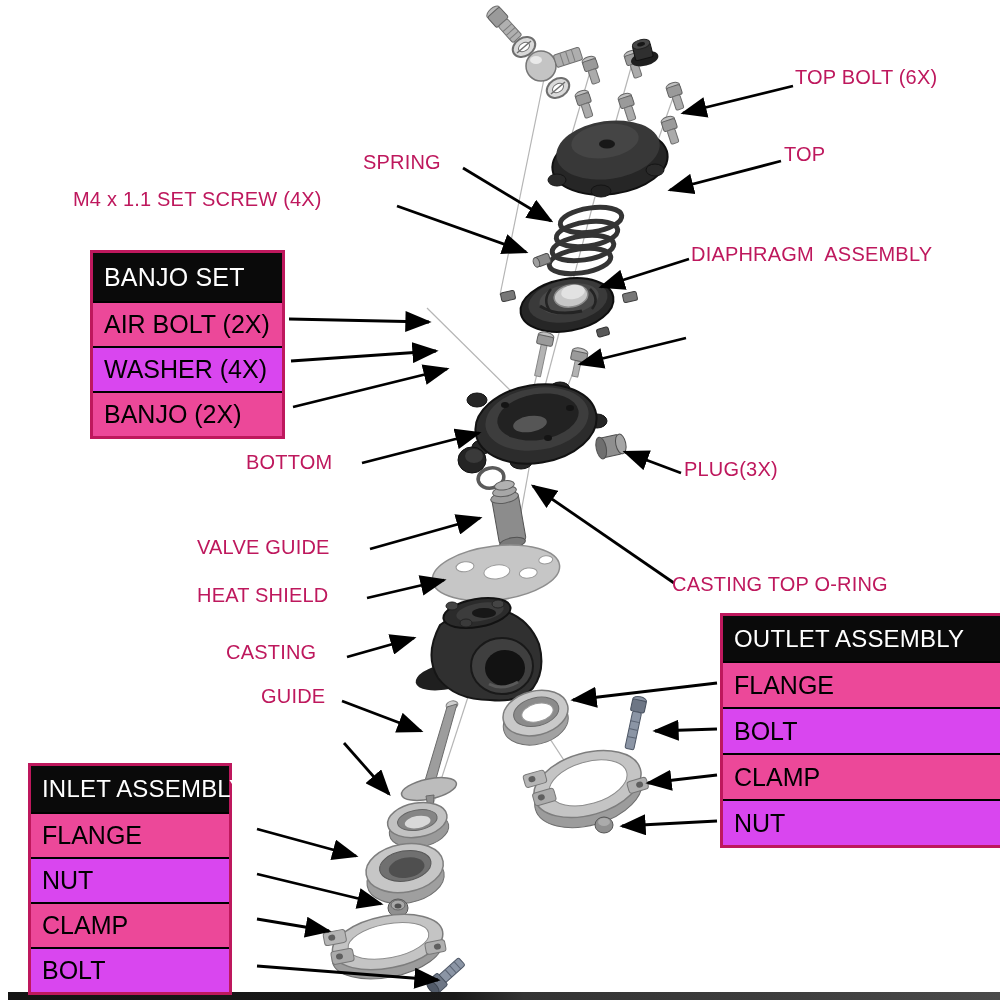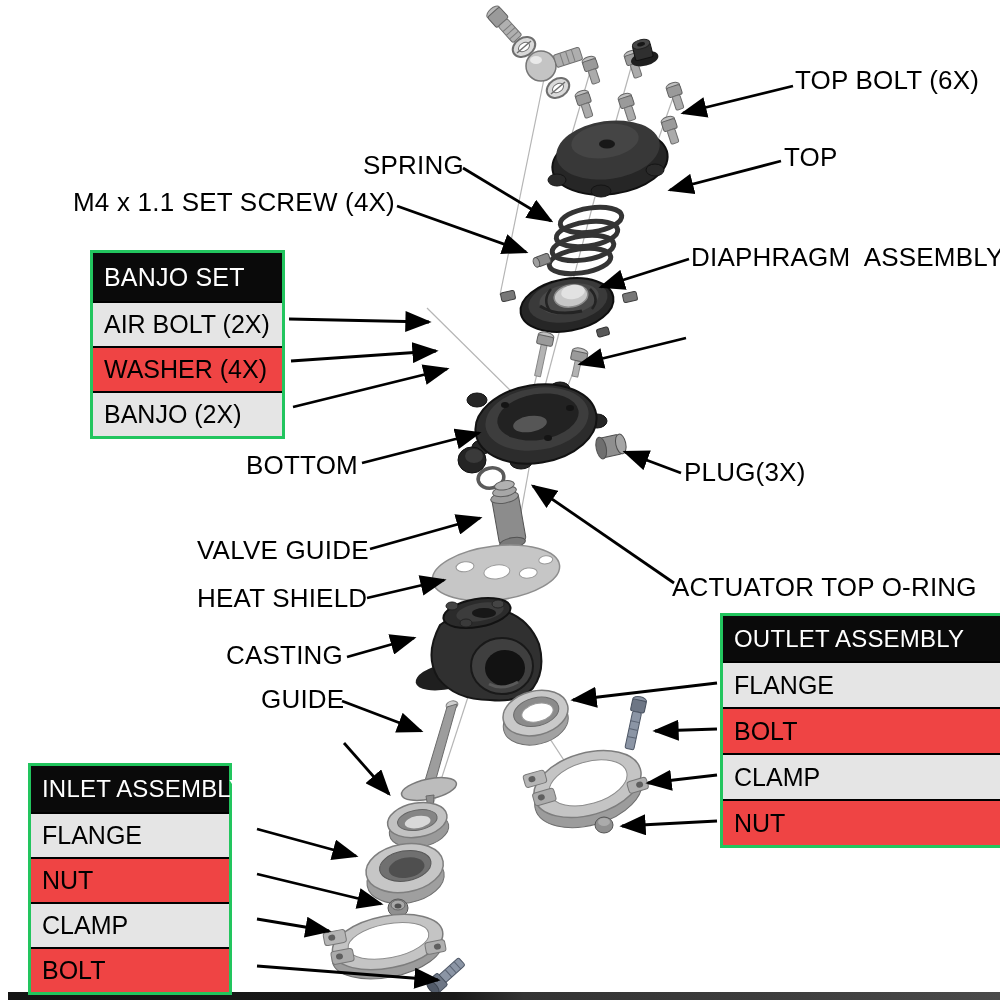--- a/index.html
+++ b/index.html
@@ -2,37 +2,37 @@
 <html><head>
 <meta charset="utf-8">
 <style>
   html,body{margin:0;padding:0;background:#fff;}
   .canvas{
     position:relative;width:1000px;height:1000px;background:#ffffff;
     font-family:"Liberation Sans", sans-serif;overflow:hidden;
   }
   svg.diagram{position:absolute;left:0;top:0;z-index:1;}
   .lbl{
-    position:absolute;z-index:3;font-size:26px;color:#000000;
+    position:absolute;z-index:3;font-size:20px;color:#be185d;
     white-space:pre;line-height:1.05;letter-spacing:0.2px;
   }
   .tbl{
-    position:absolute;z-index:3;border:3px solid #22c55e;background:#fff;
+    position:absolute;z-index:3;border:3px solid #be185d;background:#fff;
     box-sizing:border-box;
   }
   .tbl-header{
     background:#0a0a0a;color:#fff;display:flex;align-items:center;
     padding-left:11px;font-size:25px;letter-spacing:0.2px;white-space:nowrap;
   }
   .tbl-row{
     display:flex;align-items:center;padding-left:11px;font-size:25px;
     border-top:2px solid #000;white-space:nowrap;color:#000;
   }
-  .row-gray{background:#e5e5e5;}
-  .row-white{background:#ef4444;}
+  .row-gray{background:#ec4899;}
+  .row-white{background:#d946ef;}
   .bottom-bar{
     position:absolute;z-index:2;left:8px;top:992px;width:992px;height:8px;
     background:linear-gradient(90deg,#141414 0%,#1a1a1a 45%,#333 52%,#3c3c3c 75%,#4a4a4a 100%);
   }
 </style>
 </head>
 <body>
 
 <div class="canvas">
 
@@ -349,21 +349,21 @@
 
 <div class="lbl" style="left:795px;top:67px">TOP BOLT (6X)</div>
 <div class="lbl" style="left:784px;top:144px">TOP</div>
 <div class="lbl" style="left:363px;top:152px">SPRING</div>
 <div class="lbl" style="left:73px;top:189px">M4 x 1.1 SET SCREW (4X)</div>
 <div class="lbl" style="left:691px;top:244px">DIAPHRAGM  ASSEMBLY</div>
 <div class="lbl" style="left:246px;top:452px">BOTTOM</div>
 <div class="lbl" style="left:684px;top:459px">PLUG(3X)</div>
 <div class="lbl" style="left:197px;top:537px">VALVE GUIDE</div>
 <div class="lbl" style="left:197px;top:585px">HEAT SHIELD</div>
-<div class="lbl" style="left:672px;top:574px">ACTUATOR TOP O-RING</div>
+<div class="lbl" style="left:672px;top:574px">CASTING TOP O-RING</div>
 <div class="lbl" style="left:226px;top:642px">CASTING</div>
 <div class="lbl" style="left:261px;top:686px">GUIDE</div>
 
 <div class="tbl" style="left:90px;top:250px;width:195px">
   <div class="tbl-header" style="height:48px">BANJO SET</div>
   <div class="tbl-row row-gray" style="height:43px">AIR BOLT (2X)</div>
   <div class="tbl-row row-white" style="height:43px">WASHER (4X)</div>
   <div class="tbl-row row-gray" style="height:43px">BANJO (2X)</div>
 </div>
 

